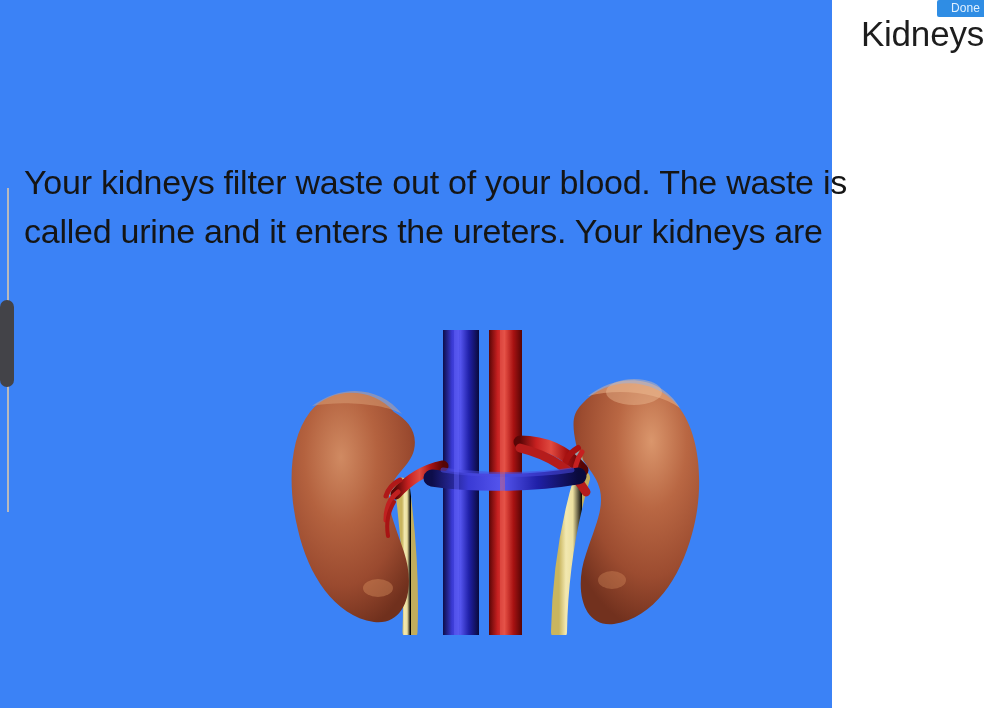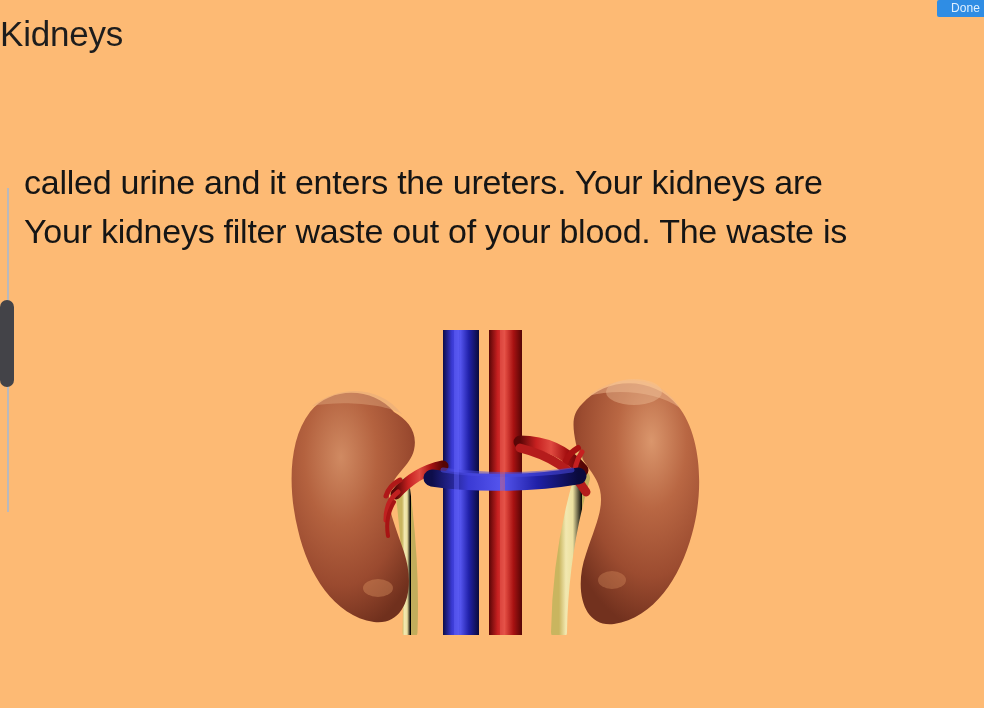--- a/index.html
+++ b/index.html
@@ -2,40 +2,40 @@
 <html><head>
 <meta charset="utf-8">
 <style>
   * { margin:0; padding:0; box-sizing:border-box; }
   html, body {
     width:984px; height:708px;
     background:#ffffff;
     font-family:"Liberation Sans", sans-serif;
     overflow:hidden;
   }
-  #page { position:relative; width:984px; height:708px; background:#fdba74; }
+  #page { position:relative; width:832px; height:708px; background:#3b82f6; }
 
   
   .done-btn{
     position:absolute; top:0px; left:937px;
     width:57px; height:17px;
     background:#2f8de4;
     border-radius:2px;
     color:#dff0ff;
     font-size:12px; line-height:17px;
     text-align:center;
     letter-spacing:.1px;
     cursor:pointer;
     user-select:none;
   }
 
   
   .title{
     position:absolute; top:14px; left:0; width:984px;
-    text-align:left;
+    text-align:right;
     font-size:35px;
     font-weight:400;
     color:#1d1d1d;
     letter-spacing:-0.2px;
   }
 
   
   .body-text{
     position:absolute;
     left:24px; top:158px;
@@ -80,22 +80,22 @@
   <div class="done-btn">Done</div>
 
   <div class="title">Kidneys</div>
 
   <div>
     <div class="scroll-track"></div>
     <div class="scroll-thumb"></div>
   </div>
 
   <div class="body-text">
+    <span class="ln">Your kidneys filter waste out of your blood. The waste is</span>
     <span class="ln">called urine and it enters the ureters. Your kidneys are</span>
-    <span class="ln">Your kidneys filter waste out of your blood. The waste is</span>
   </div>
 
   <div class="anatomy">
     <svg viewBox="0 0 430 305" xmlns="http://www.w3.org/2000/svg">
       <defs>
         <radialGradient id="kidL" cx="40%" cy="28%" r="78%">
           <stop offset="0%" stop-color="#d08a62"></stop>
           <stop offset="38%" stop-color="#b4623f"></stop>
           <stop offset="72%" stop-color="#9a4a2f"></stop>
           <stop offset="100%" stop-color="#70301d"></stop>

